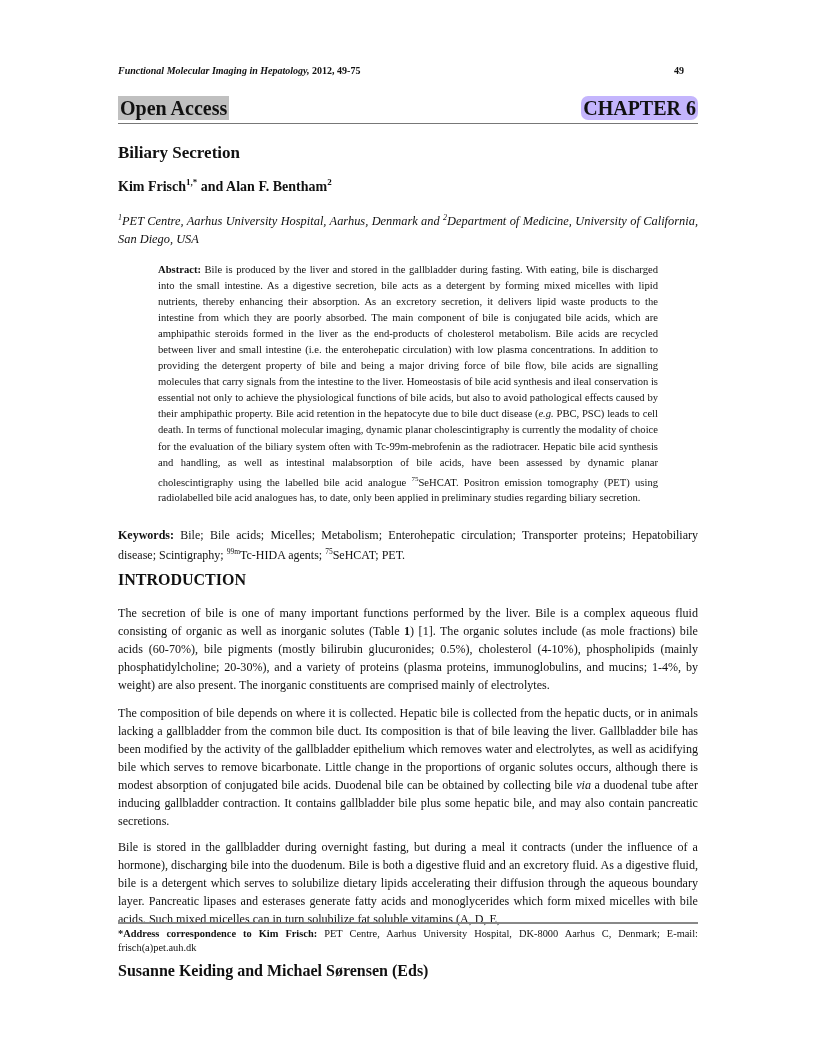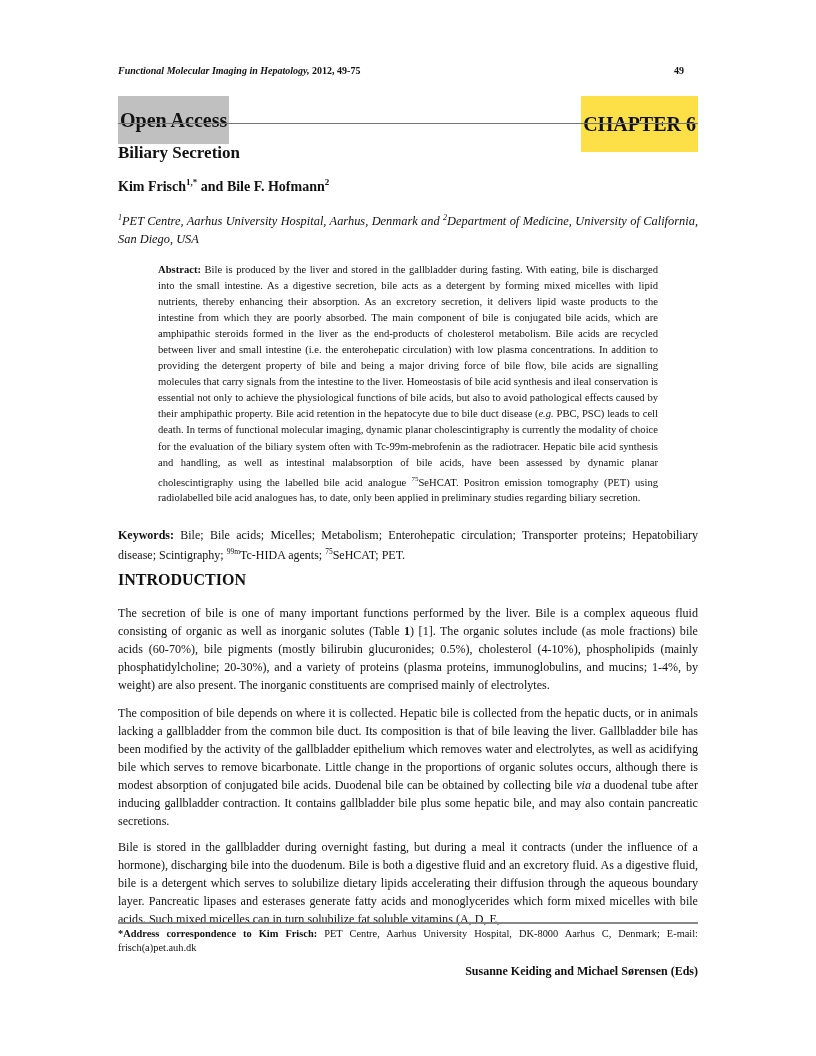--- a/index.html
+++ b/index.html
@@ -4,42 +4,42 @@
   <style>
     html, body { margin: 0; padding: 0; background: #ffffff; }
     body { width: 816px; height: 1056px; position: relative; overflow: hidden;
            font-family: "Liberation Serif", "DejaVu Serif", serif; color: #111; }
     .page { position: absolute; left: 118px; top: 0; width: 580px; }
     .running-head { position: absolute; top: 65px; left: 0; width: 580px; font-size: 10px; font-weight: bold; }
     .running-head .journal { position: absolute; left: 0; right: 0; text-align: left; }
     .running-head .journal i { font-style: italic; }
     .running-head .pageno { position: absolute; right: 14px; }
     .banner { position: absolute; top: 96px; left: 0; width: 580px; height: 28px; }
-    .banner .oa { position: absolute; left: 0; top: 0; background: #c0c0c0; font-size: 20px; font-weight: bold; padding: 12px 2px; line-height: 24px; }
-    .banner .ch { position: absolute; right: 0; top: 0; background: #fde047; font-size: 20px; font-weight: bold; padding: 16px 2px; line-height: 24px; }
+    .banner .oa { position: absolute; left: 0; top: 0; background: #c0c0c0; font-size: 20px; font-weight: bold; padding: 0 2px; line-height: 24px; }
+    .banner .ch { position: absolute; right: 0; top: 0; background: #c4b5fd; font-size: 20px; font-weight: bold; padding: 0 2px; line-height: 24px; border-radius: 7px; }
     .banner .rule { position: absolute; left: 0; right: 0; top: 27px; height: 1px; background: #777; }
     .title { position: absolute; top: 143px; left: 0; font-size: 17px; font-weight: bold; }
     .authors { position: absolute; top: 177px; left: 0; font-size: 14px; font-weight: bold; }
     .authors sup { font-size: 9px; }
     .affil { position: absolute; top: 209px; left: 0; width: 580px; font-size: 12.4px; font-style: italic; line-height: 18px; text-align: justify; }
     .affil sup { font-size: 8px; }
     .abstract { position: absolute; top: 262px; left: 40px; width: 500px; font-size: 10.6px; line-height: 16.05px; text-align: justify; }
     .abstract b { font-weight: bold; }
     .abstract sup { font-size: 7px; }
     .keywords { position: absolute; top: 527px; left: 0; width: 580px; font-size: 12px; line-height: 16.5px; text-align: justify; }
     .keywords sup { font-size: 7.5px; }
     .section-head { position: absolute; top: 571px; left: 0; font-size: 16px; font-weight: bold; }
     .para { position: absolute; left: 0; width: 580px; font-size: 12.1px; line-height: 18px; text-align: justify; }
     .p1 { top: 604px; }
     .p2 { top: 704px; }
     .p3 { top: 838px; }
     .footnote-rule { position: absolute; top: 922px; left: 0; width: 580px; height: 2px; background: #888; }
     .footnote { position: absolute; top: 927px; left: 0; width: 580px; font-size: 10.4px; line-height: 14px; text-align: justify; }
     .footnote b { font-weight: bold; }
-    .foot-center { position: absolute; top: 964px; left: 0; width: 580px; text-align: right; font-size: 12px; font-weight: bold; line-height: 14px; }
+    .foot-center { position: absolute; top: 964px; left: 0; width: 580px; text-align: left; font-size: 16px; font-weight: bold; line-height: 14px; }
     .lastline-left { text-align-last: left; }
   </style>
 </head>
 <body>
 
 <div class="page">
 
   <div class="running-head">
     <div class="journal"><i>Functional Molecular Imaging in Hepatology,</i><span> 2012, 49-75</span></div>
     <span class="pageno">49</span>
@@ -47,21 +47,21 @@
 
   <div class="banner">
     <span class="oa">Open Access</span>
     <span class="ch">CHAPTER 6</span>
     <div class="rule"></div>
   </div>
 
   <div class="title">Biliary Secretion</div>
 
   <div class="authors">
-    <span>Kim Frisch</span><sup>1,*</sup><span> and </span><span>Bile F. Hofmann</span><sup>2</sup>
+    <span>Kim Frisch</span><sup>1,*</sup><span> and </span><span>Alan F. Bentham</span><sup>2</sup>
   </div>
 
   <div class="affil lastline-left">
     <sup>1</sup><span>PET Centre, Aarhus University Hospital, Aarhus, Denmark and </span><sup>2</sup><span>Department of Medicine, University of California, San Diego, USA</span>
   </div>
 
   <div class="abstract lastline-left">
     <b>Abstract:</b><span> Bile is produced by the liver and stored in the gallbladder during fasting. With eating, bile is discharged into the small intestine. As a digestive secretion, bile acts as a detergent by forming mixed micelles with lipid nutrients, thereby enhancing their absorption. As an excretory secretion, it delivers lipid waste products to the intestine from which they are poorly absorbed. The main component of bile is conjugated bile acids, which are amphipathic steroids formed in the liver as the end-products of cholesterol metabolism. Bile acids are recycled between liver and small intestine (i.e. the enterohepatic circulation) with low plasma concentrations. In addition to providing the detergent property of bile and being a major driving force of bile flow, bile acids are signalling molecules that carry signals from the intestine to the liver. Homeostasis of bile acid synthesis and ileal conservation is essential not only to achieve the physiological functions of bile acids, but also to avoid pathological effects caused by their amphipathic property. Bile acid retention in the hepatocyte due to bile duct disease (</span><i>e.g.</i><span> PBC, PSC) leads to cell death. In terms of functional molecular imaging, dynamic planar cholescintigraphy is currently the modality of choice for the evaluation of the biliary system often with Tc-99m-mebrofenin as the radiotracer. Hepatic bile acid synthesis and handling, as well as intestinal malabsorption of bile acids, have been assessed by dynamic planar cholescintigraphy using the labelled bile acid analogue </span><sup>75</sup><span>SeHCAT. Positron emission tomography (PET) using radiolabelled bile acid analogues has, to date, only been applied in preliminary studies regarding biliary secretion.</span>
   </div>
 

